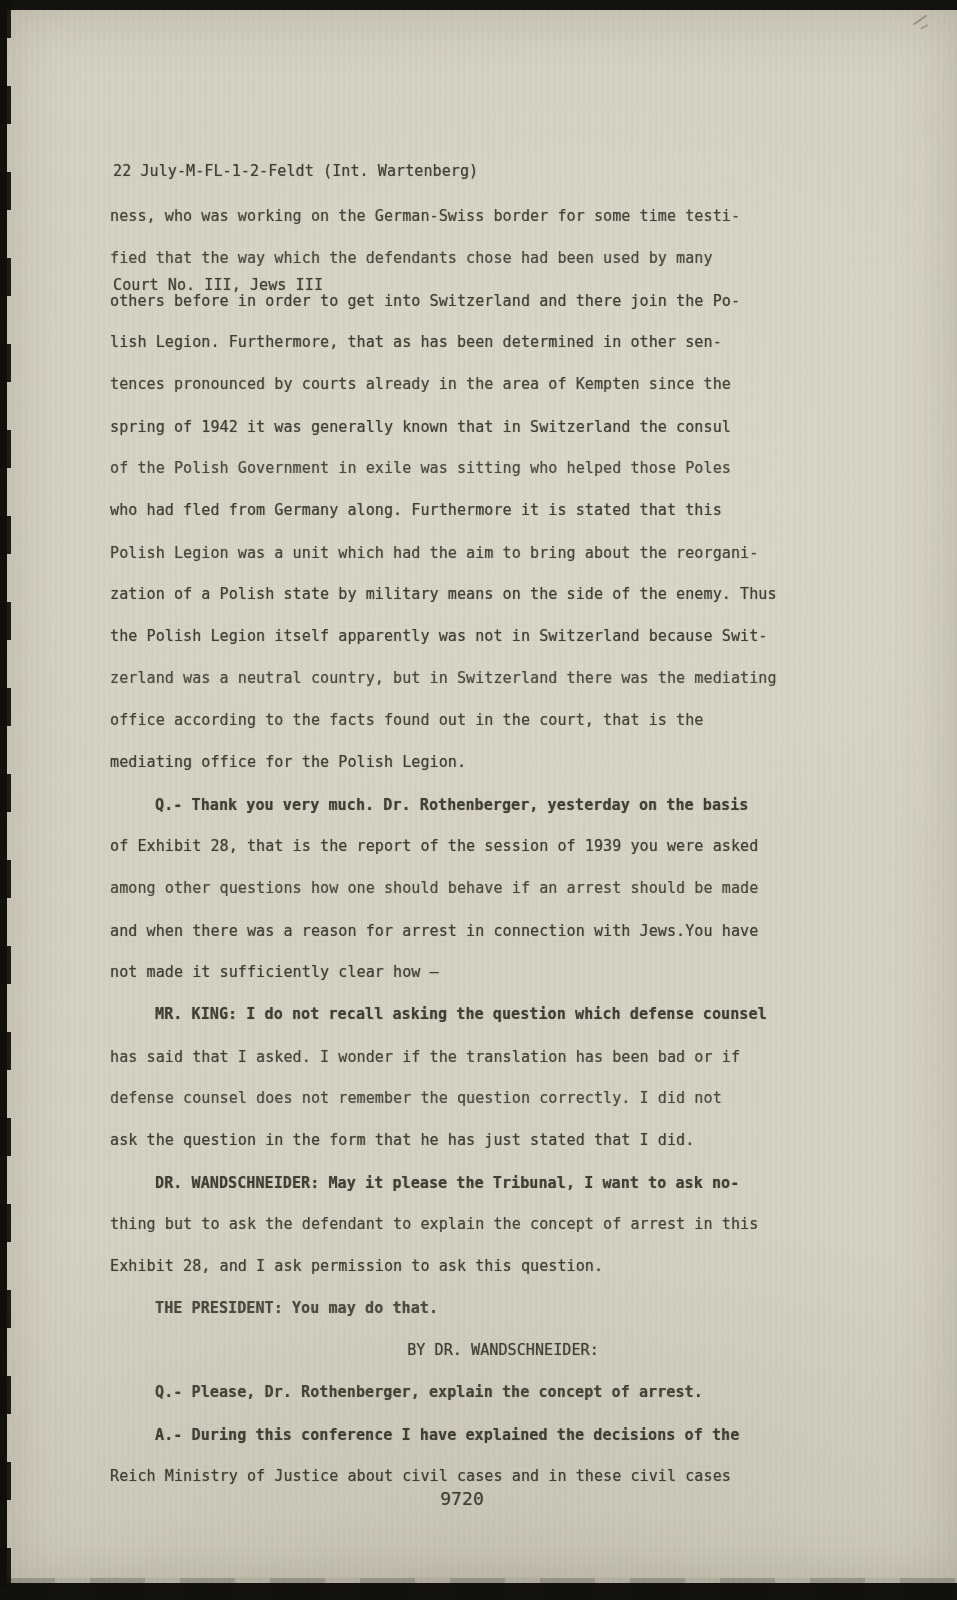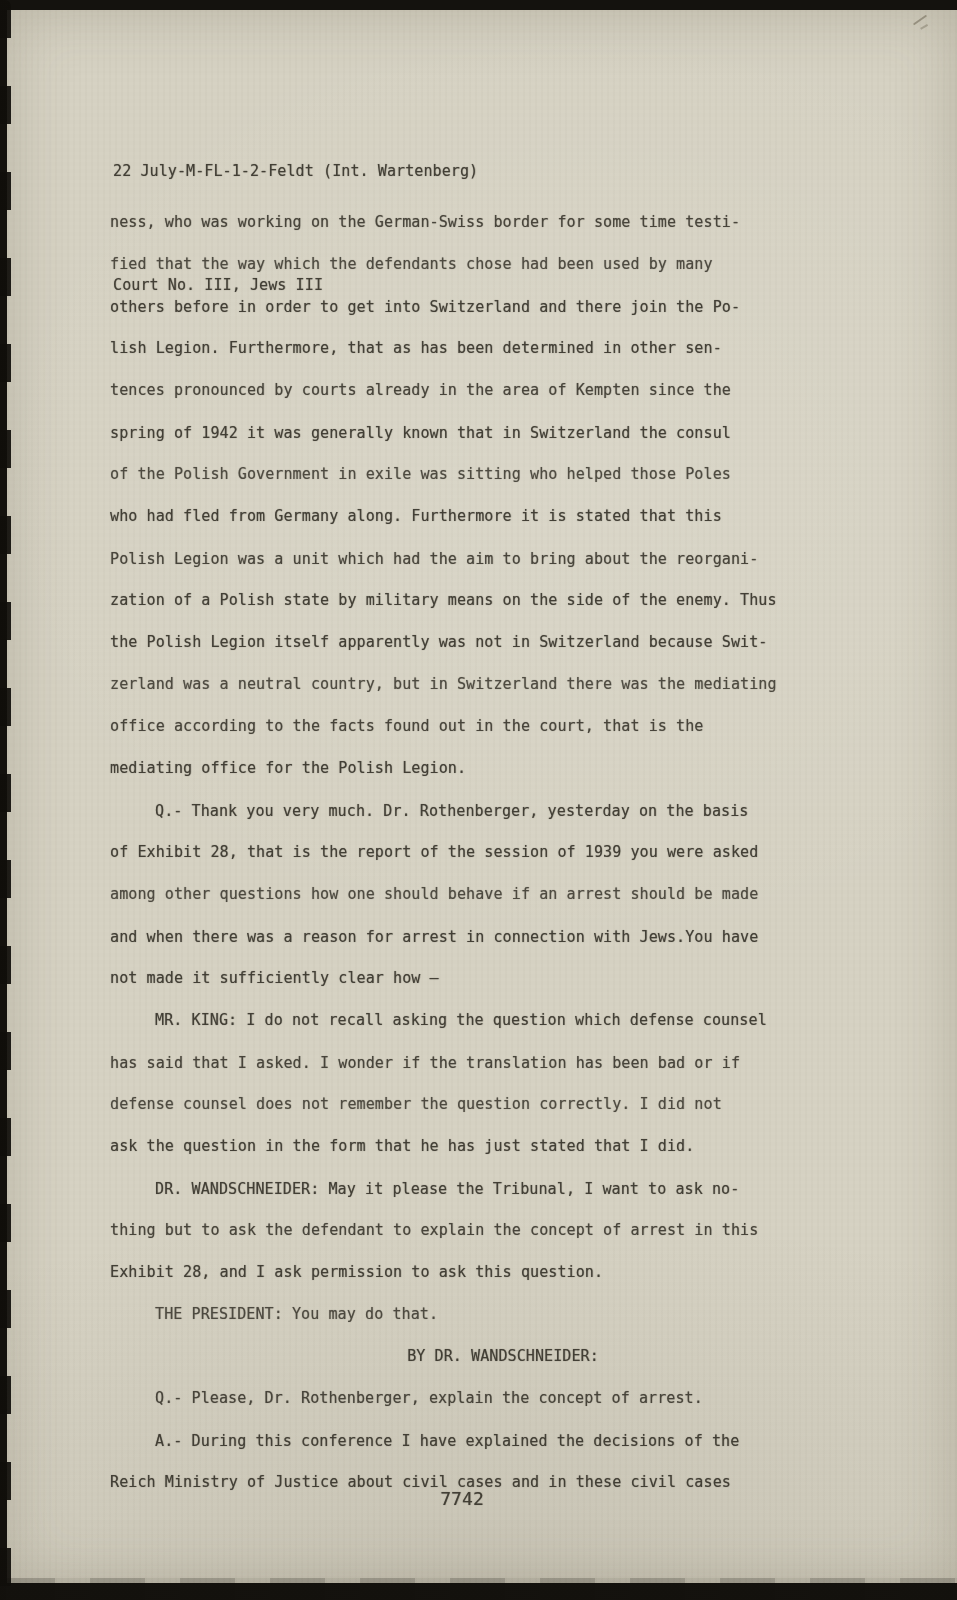--- a/index.html
+++ b/index.html
@@ -44,23 +44,23 @@
 
   
   .tw{
     color:rgba(58,55,46,0.88);
     text-shadow:0 0 1px rgba(58,55,46,0.55), 0.6px 0.4px 0 rgba(58,55,46,0.18);
     font-size:15px;
     white-space:pre;
     letter-spacing:0.1px;
   }
   .header{position:absolute;left:106px;top:66px;line-height:38px;}
-  .body-text{position:absolute;left:103px;top:191px;line-height:42px;width:800px;}
+  .body-text{position:absolute;left:103px;top:185px;line-height:42px;width:800px;}
   .line{height:42px;}
-  .line.ind{padding-left:45px;}
+  .line.ind{padding-left:45px;font-weight:bold;}
   .line.out{margin-left:-14px;text-align:center;}
   
   .line:nth-child(3n){transform:translateY(0.6px);}
   .line:nth-child(4n+1){opacity:.96;}
   .line:nth-child(5n+2){transform:translateY(-0.5px);opacity:.92;}
   .pagenum{
     position:absolute;left:0;right:40px;top:1478px;text-align:center;
     font-size:18px;
   }
 </style>
@@ -68,21 +68,21 @@
 <body>
 
 <div class="paper">
   <div class="header tw">
     <div>22 July-M-FL-1-2-Feldt (Int. Wartenberg)</div>
     <div>Court No. III, Jews III</div>
   </div>
 
   <div class="body-text tw" id="transcript"><div class="line">ness, who was working on the German-Swiss border for some time testi-</div><div class="line">fied that the way which the defendants chose had been used by many</div><div class="line">others before in order to get into Switzerland and there join the Po-</div><div class="line">lish Legion. Furthermore, that as has been determined in other sen-</div><div class="line">tences pronounced by courts already in the area of Kempten since the</div><div class="line">spring of 1942 it was generally known that in Switzerland the consul</div><div class="line">of the Polish Government in exile was sitting who helped those Poles</div><div class="line">who had fled from Germany along. Furthermore it is stated that this</div><div class="line">Polish Legion was a unit which had the aim to bring about the reorgani-</div><div class="line">zation of a Polish state by military means on the side of the enemy. Thus</div><div class="line">the Polish Legion itself apparently was not in Switzerland because Swit-</div><div class="line">zerland was a neutral country, but in Switzerland there was the mediating</div><div class="line">office according to the facts found out in the court, that is the</div><div class="line">mediating office for the Polish Legion.</div><div class="line ind">Q.- Thank you very much. Dr. Rothenberger, yesterday on the basis</div><div class="line">of Exhibit 28, that is the report of the session of 1939 you were asked</div><div class="line">among other questions how one should behave if an arrest should be made</div><div class="line">and when there was a reason for arrest in connection with Jews.You have</div><div class="line">not made it sufficiently clear how —</div><div class="line ind">MR. KING: I do not recall asking the question which defense counsel</div><div class="line">has said that I asked. I wonder if the translation has been bad or if</div><div class="line">defense counsel does not remember the question correctly. I did not</div><div class="line">ask the question in the form that he has just stated that I did.</div><div class="line ind">DR. WANDSCHNEIDER: May it please the Tribunal, I want to ask no-</div><div class="line">thing but to ask the defendant to explain the concept of arrest in this</div><div class="line">Exhibit 28, and I ask permission to ask this question.</div><div class="line ind">THE PRESIDENT: You may do that.</div><div class="line out">BY DR. WANDSCHNEIDER:</div><div class="line ind">Q.- Please, Dr. Rothenberger, explain the concept of arrest.</div><div class="line ind">A.- During this conference I have explained the decisions of the</div><div class="line">Reich Ministry of Justice about civil cases and in these civil cases</div></div>
 
-  <div class="pagenum tw">7742</div>
+  <div class="pagenum tw">9720</div>
 
   <div class="pencil-mark"></div>
   <div class="pencil-mark2"></div>
 </div>
 
 <div class="edge-left-strip"></div>
 <div class="edge-left-bumps"></div>
 <div class="edge-bottom-bumps"></div>
 
 </body></html>

